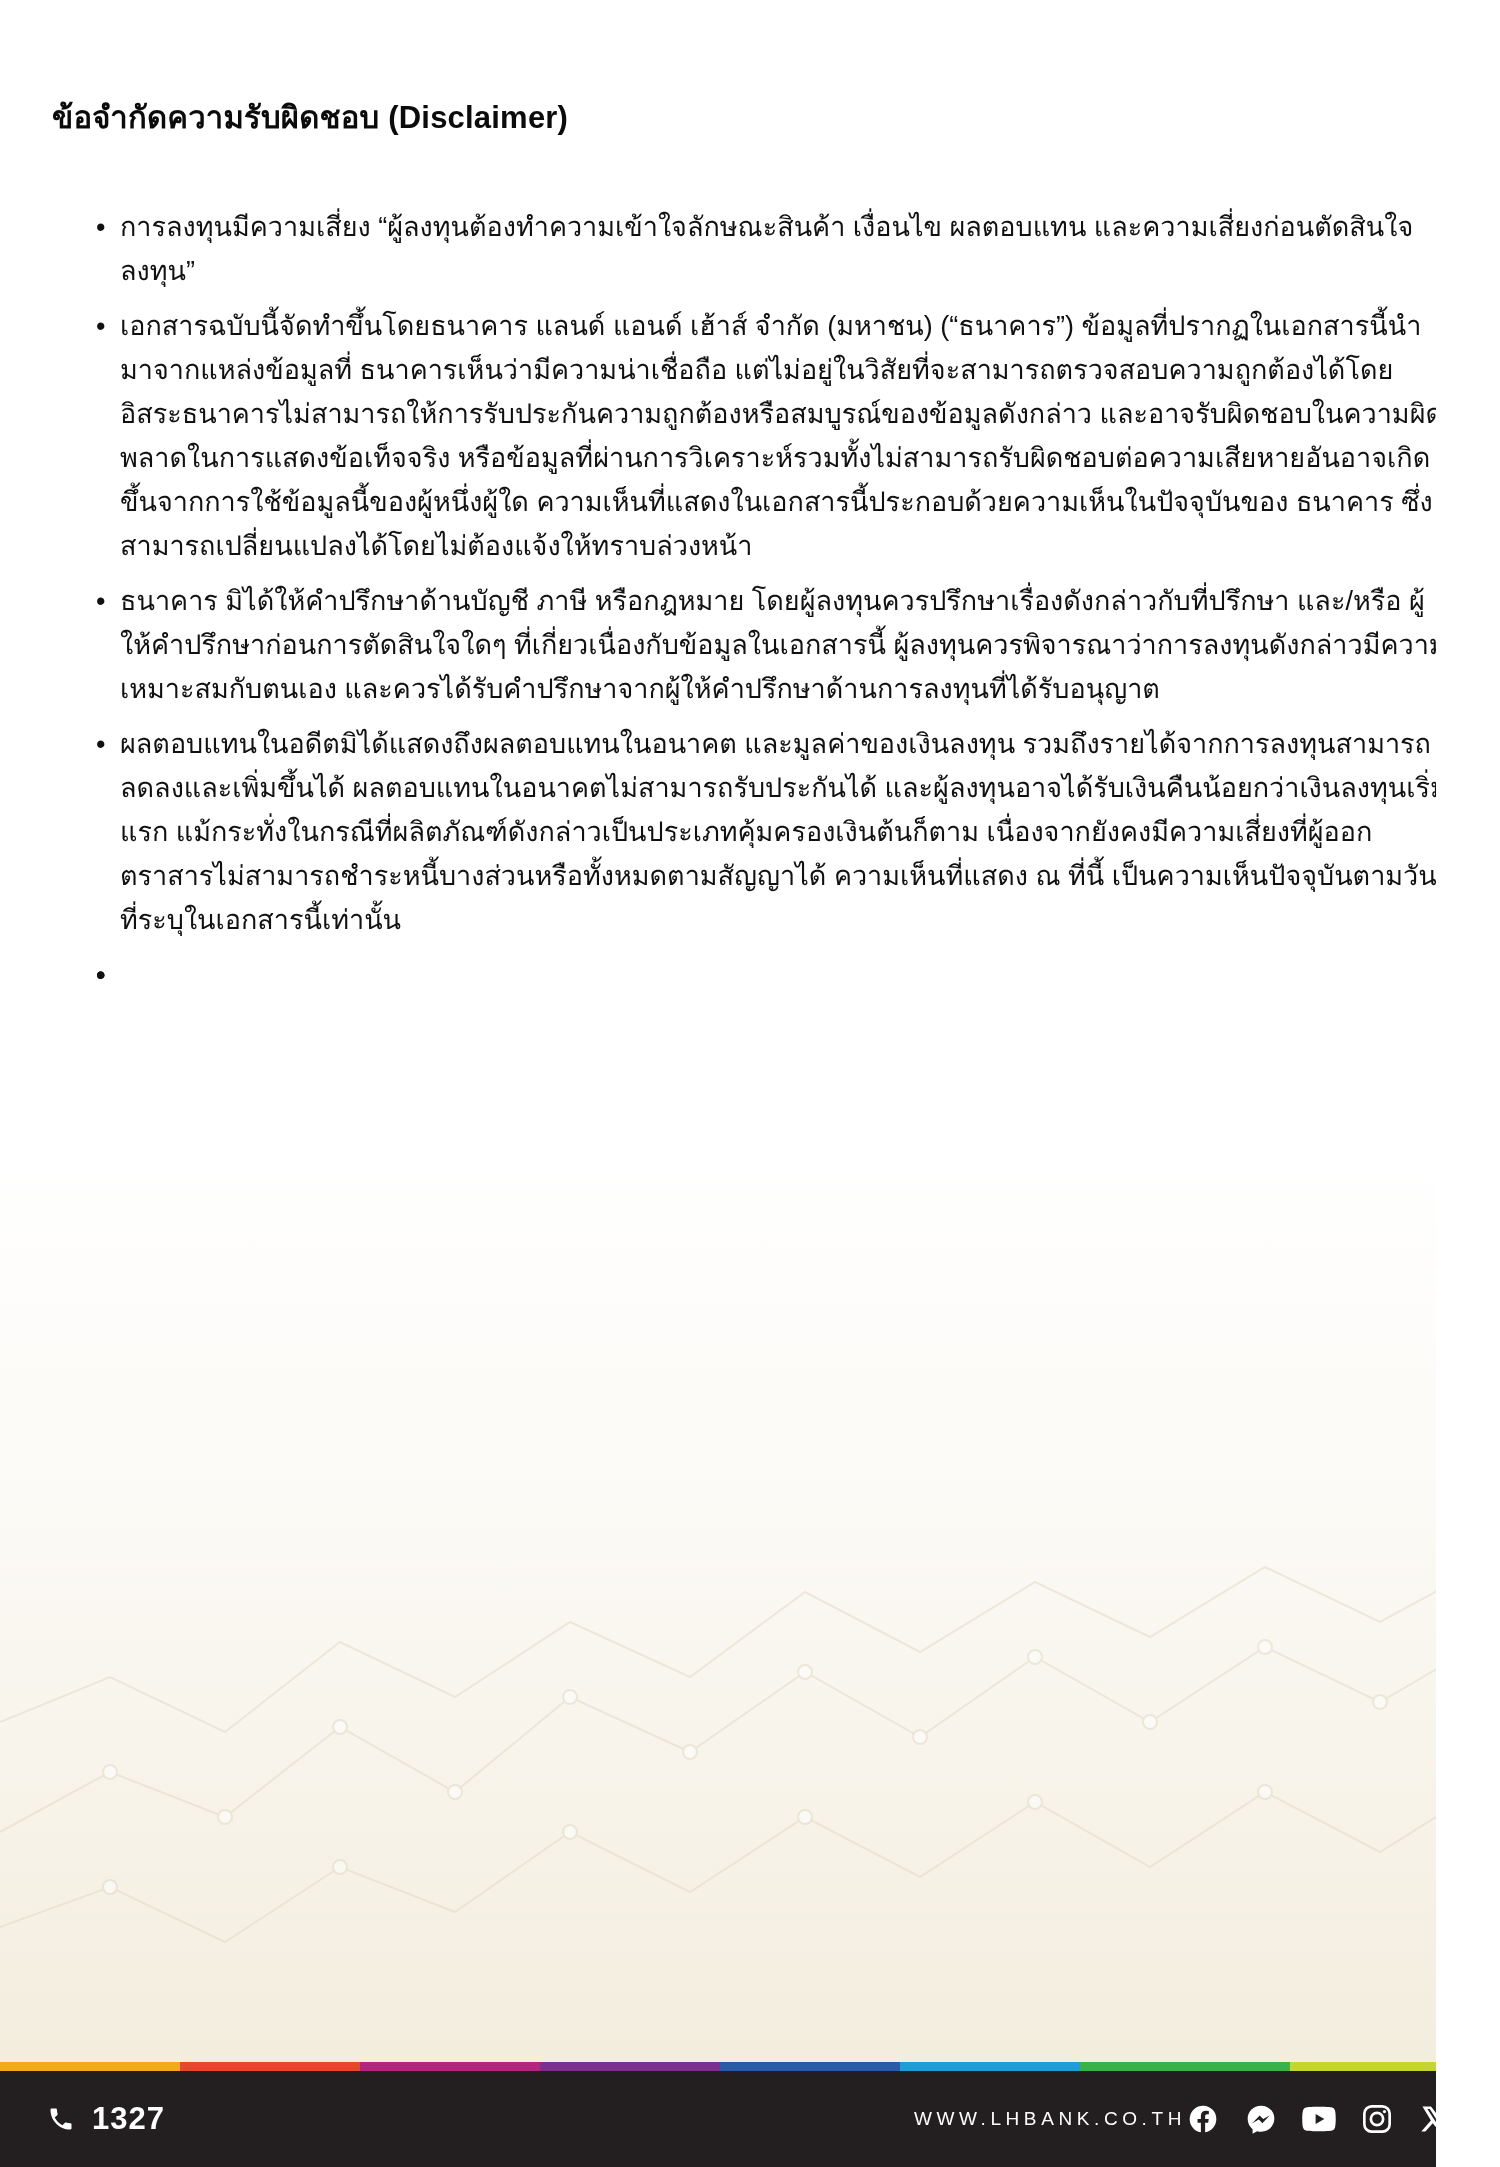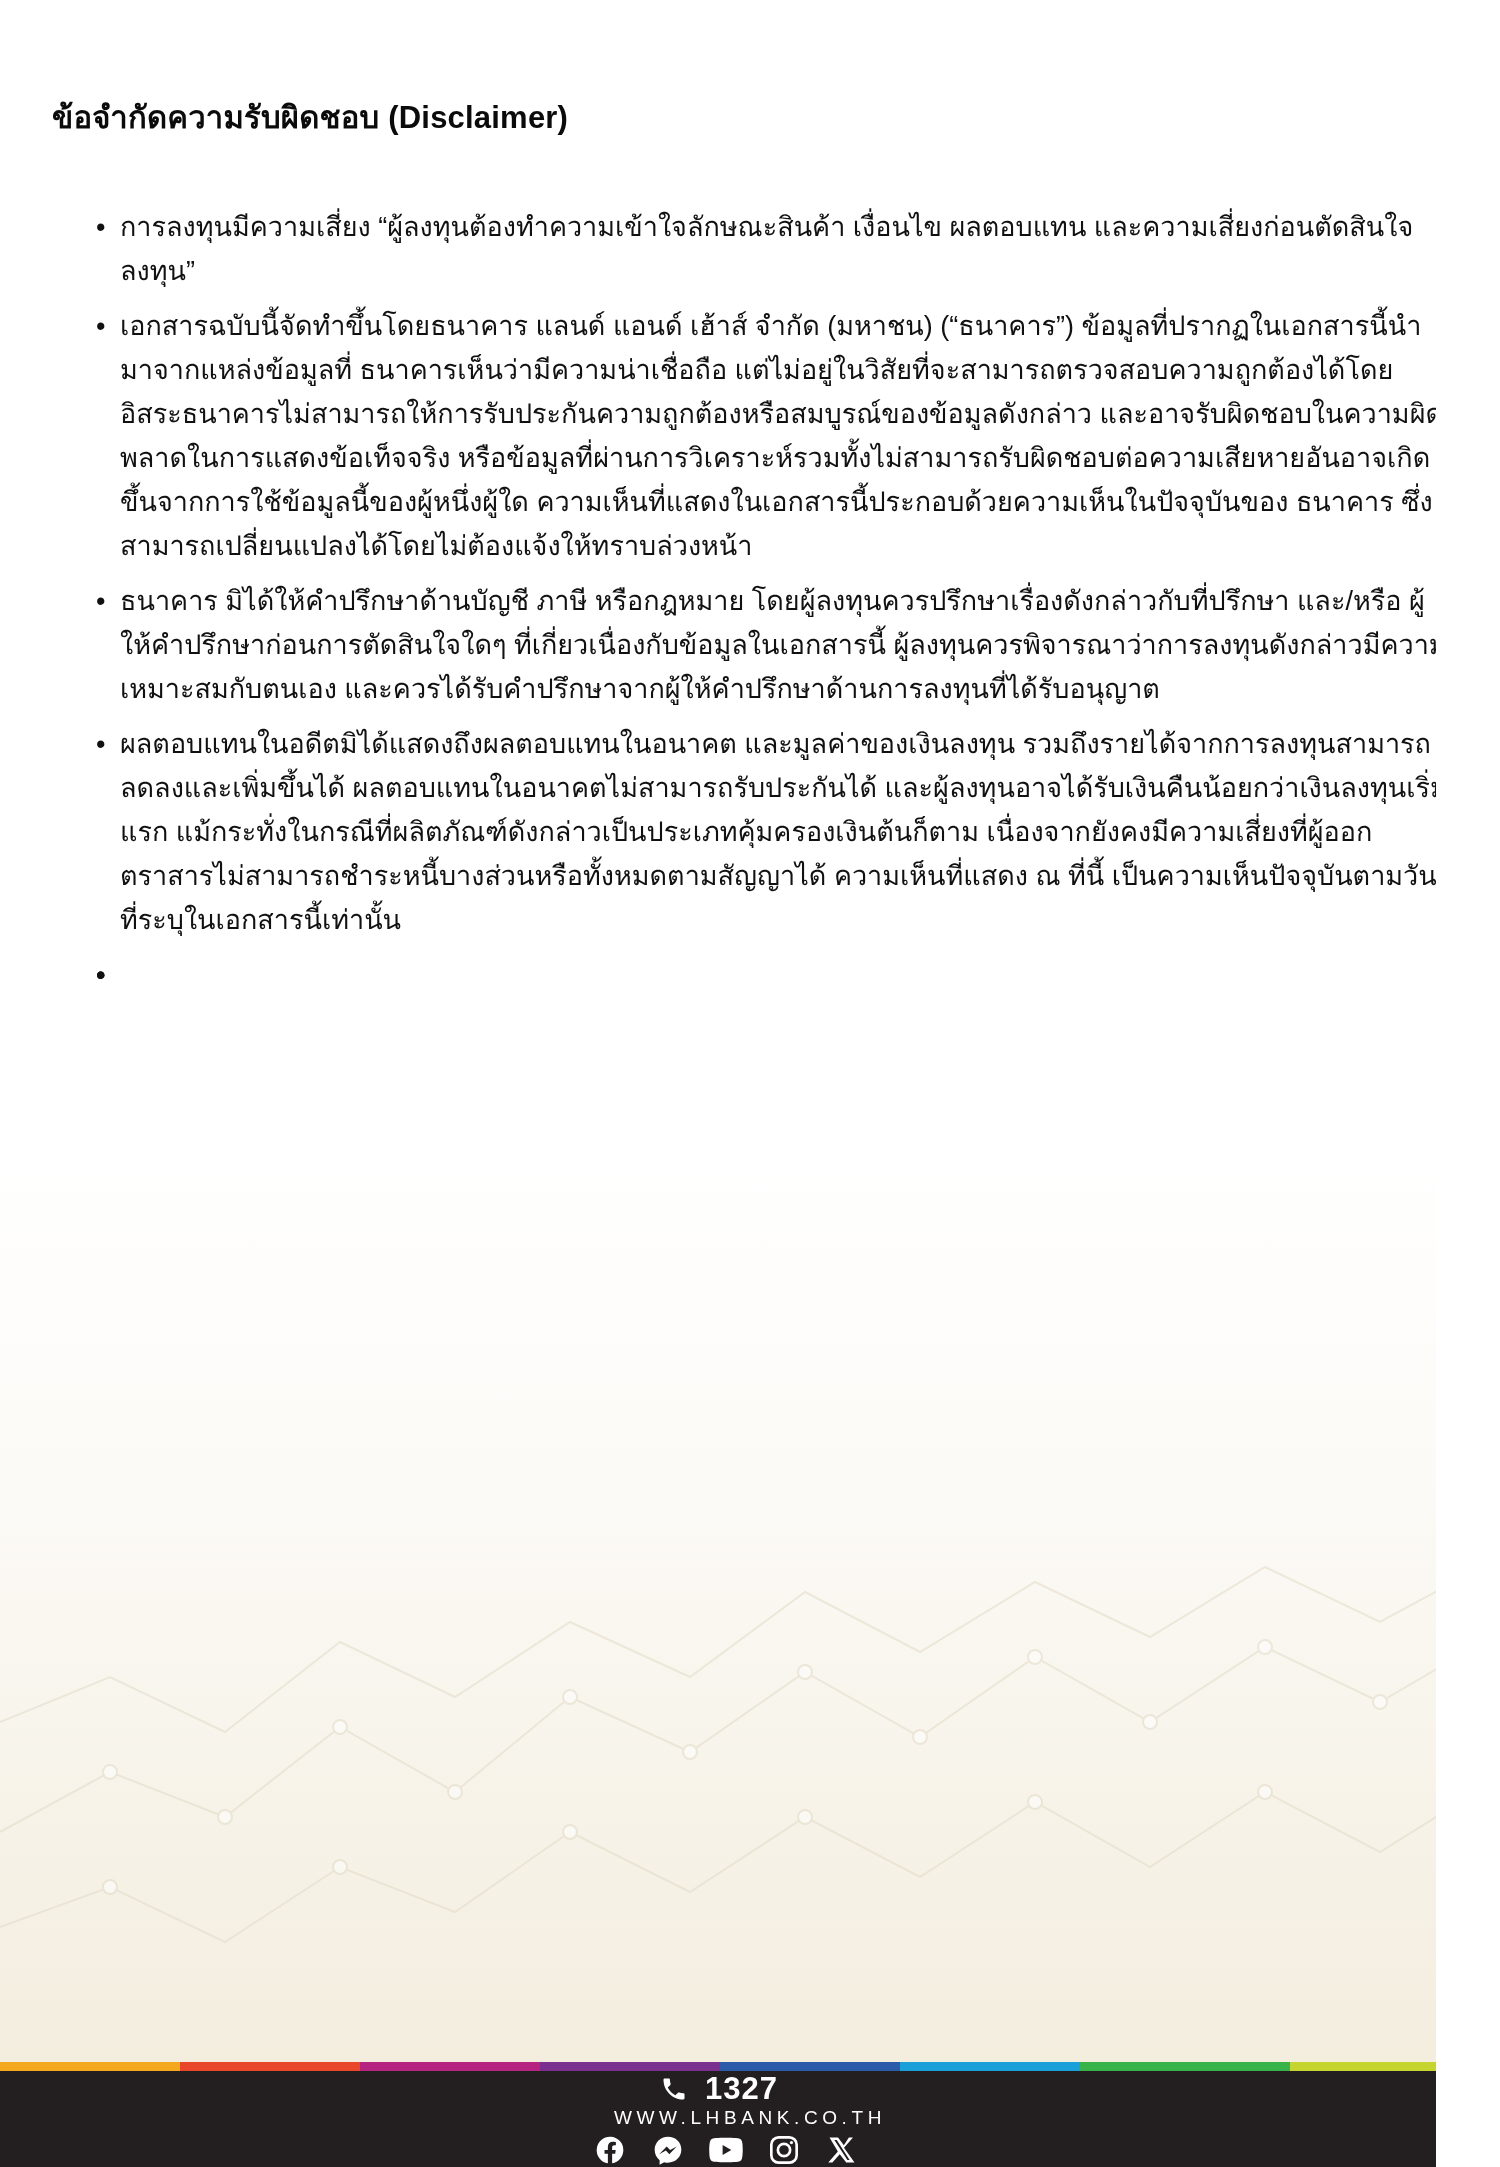--- a/index.html
+++ b/index.html
@@ -95,21 +95,20 @@
   .footer {
     position: absolute;
     left: 0;
     bottom: 0;
     width: 1500px;
     height: 96px;
     background: #231f20;
     color: #ffffff;
     display: flex;
     align-items: center;
-    flex-direction: column;
   }
 
   .footer-rainbow {
     position: absolute;
     left: 0;
     bottom: 96px;
     width: 1500px;
     height: 9px;
     background: linear-gradient(to right,
       #f4a81d 0%, #f4a81d 12%,
@@ -130,21 +129,21 @@
     min-width: 230px;
   }
   .footer-phone-number {
     font-size: 31px;
     font-weight: bold;
     letter-spacing: 1px;
   }
 
   .footer-url {
     flex: 1;
-    text-align: left;
+    text-align: right;
     font-size: 19px;
     letter-spacing: 4.6px;
     color: #ffffff;
   }
 
   .footer-social {
     display: flex;
     align-items: center;
     gap: 24px;
     margin-right: 48px;

